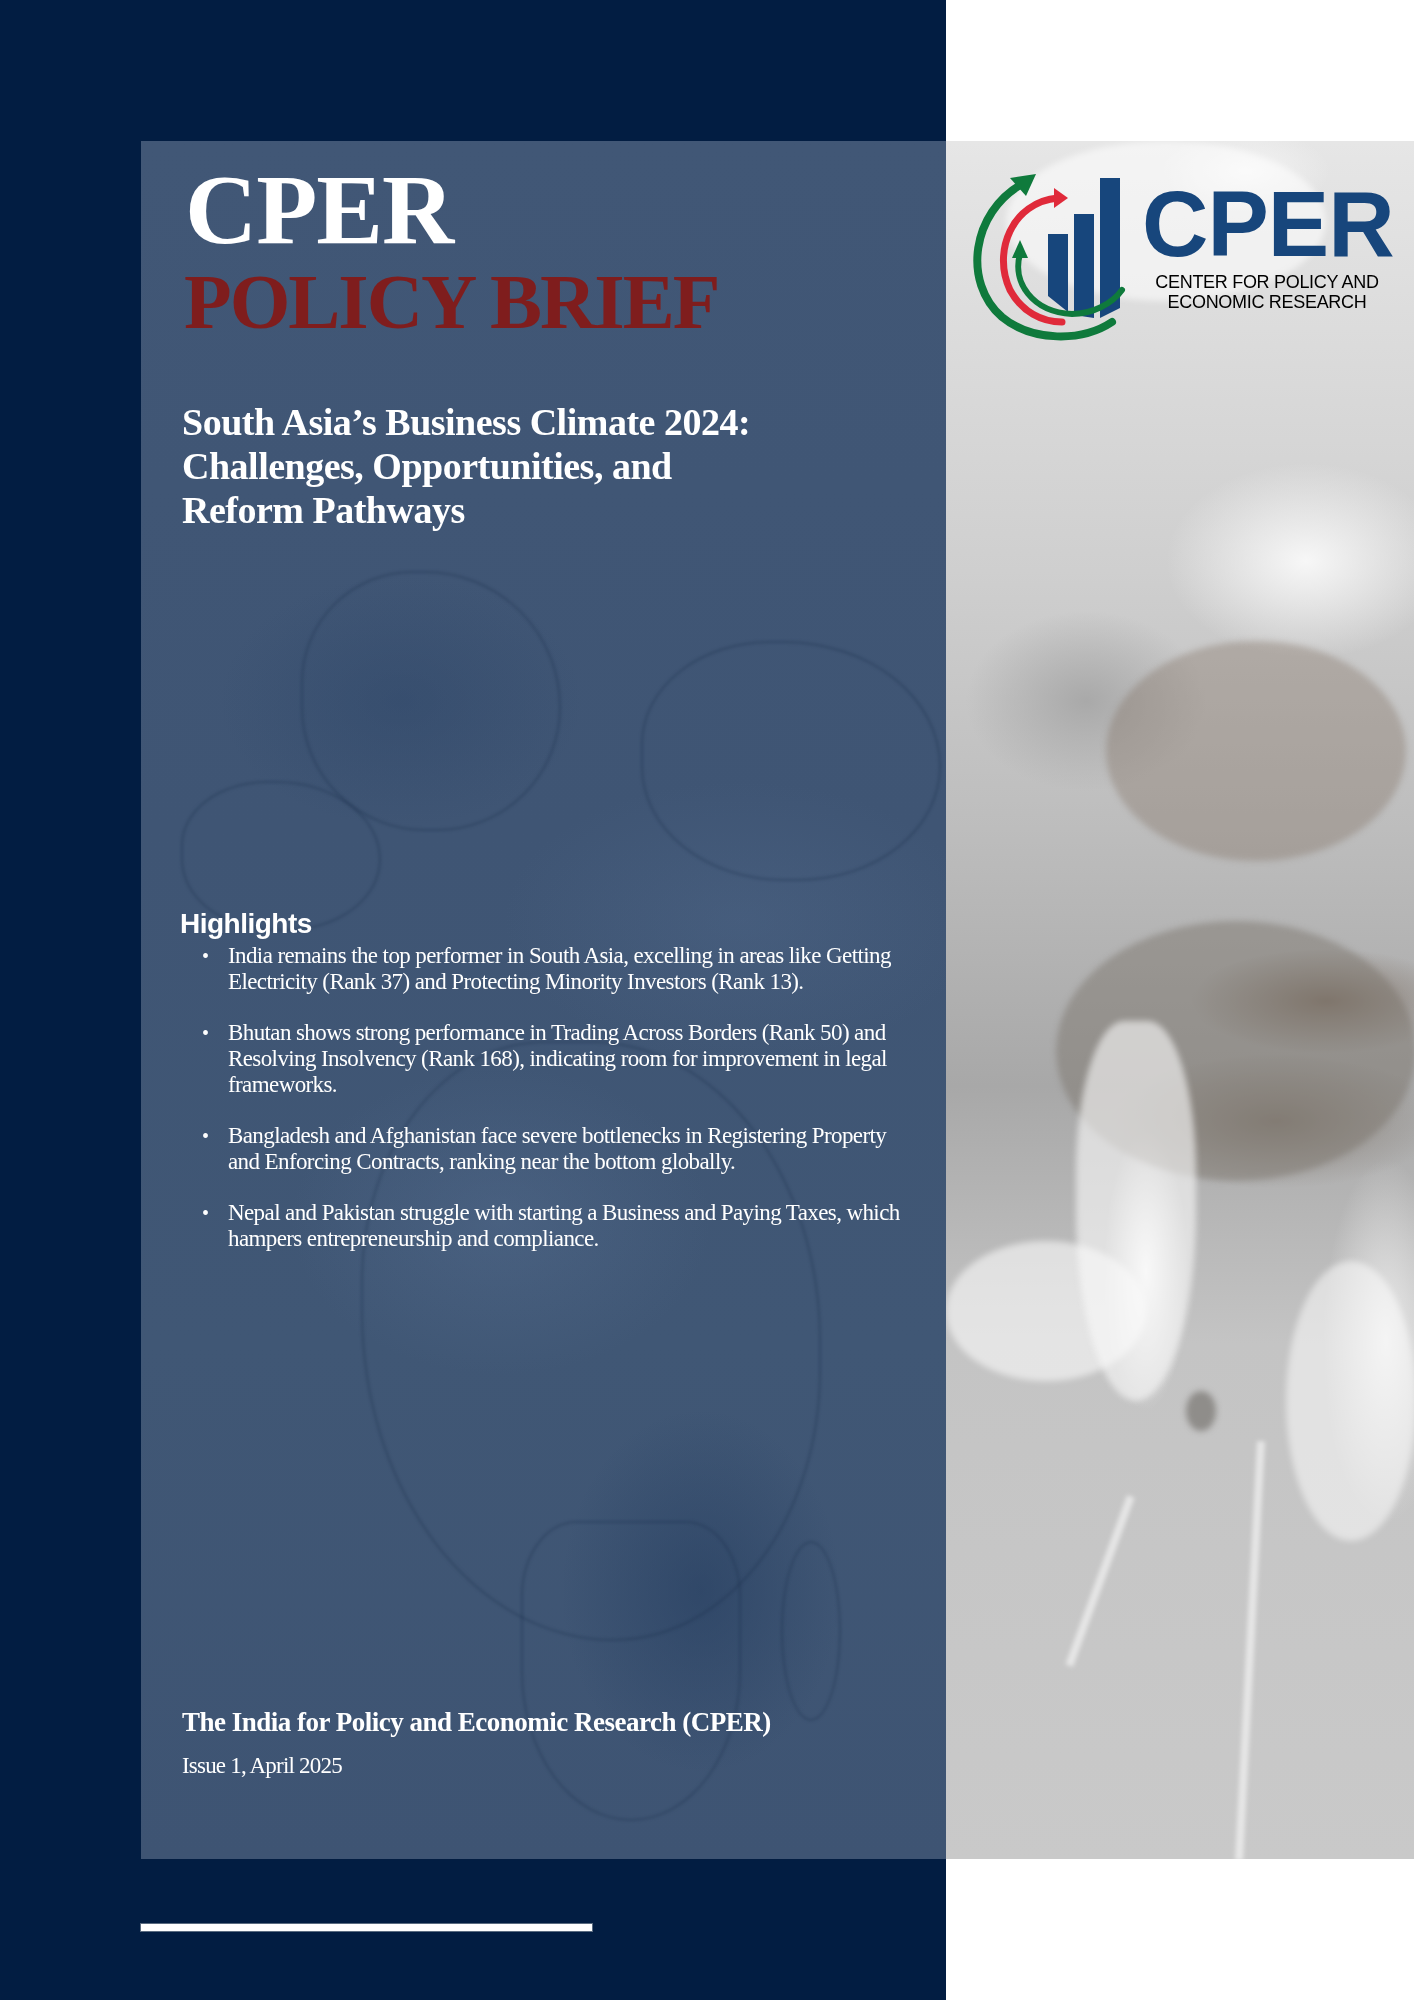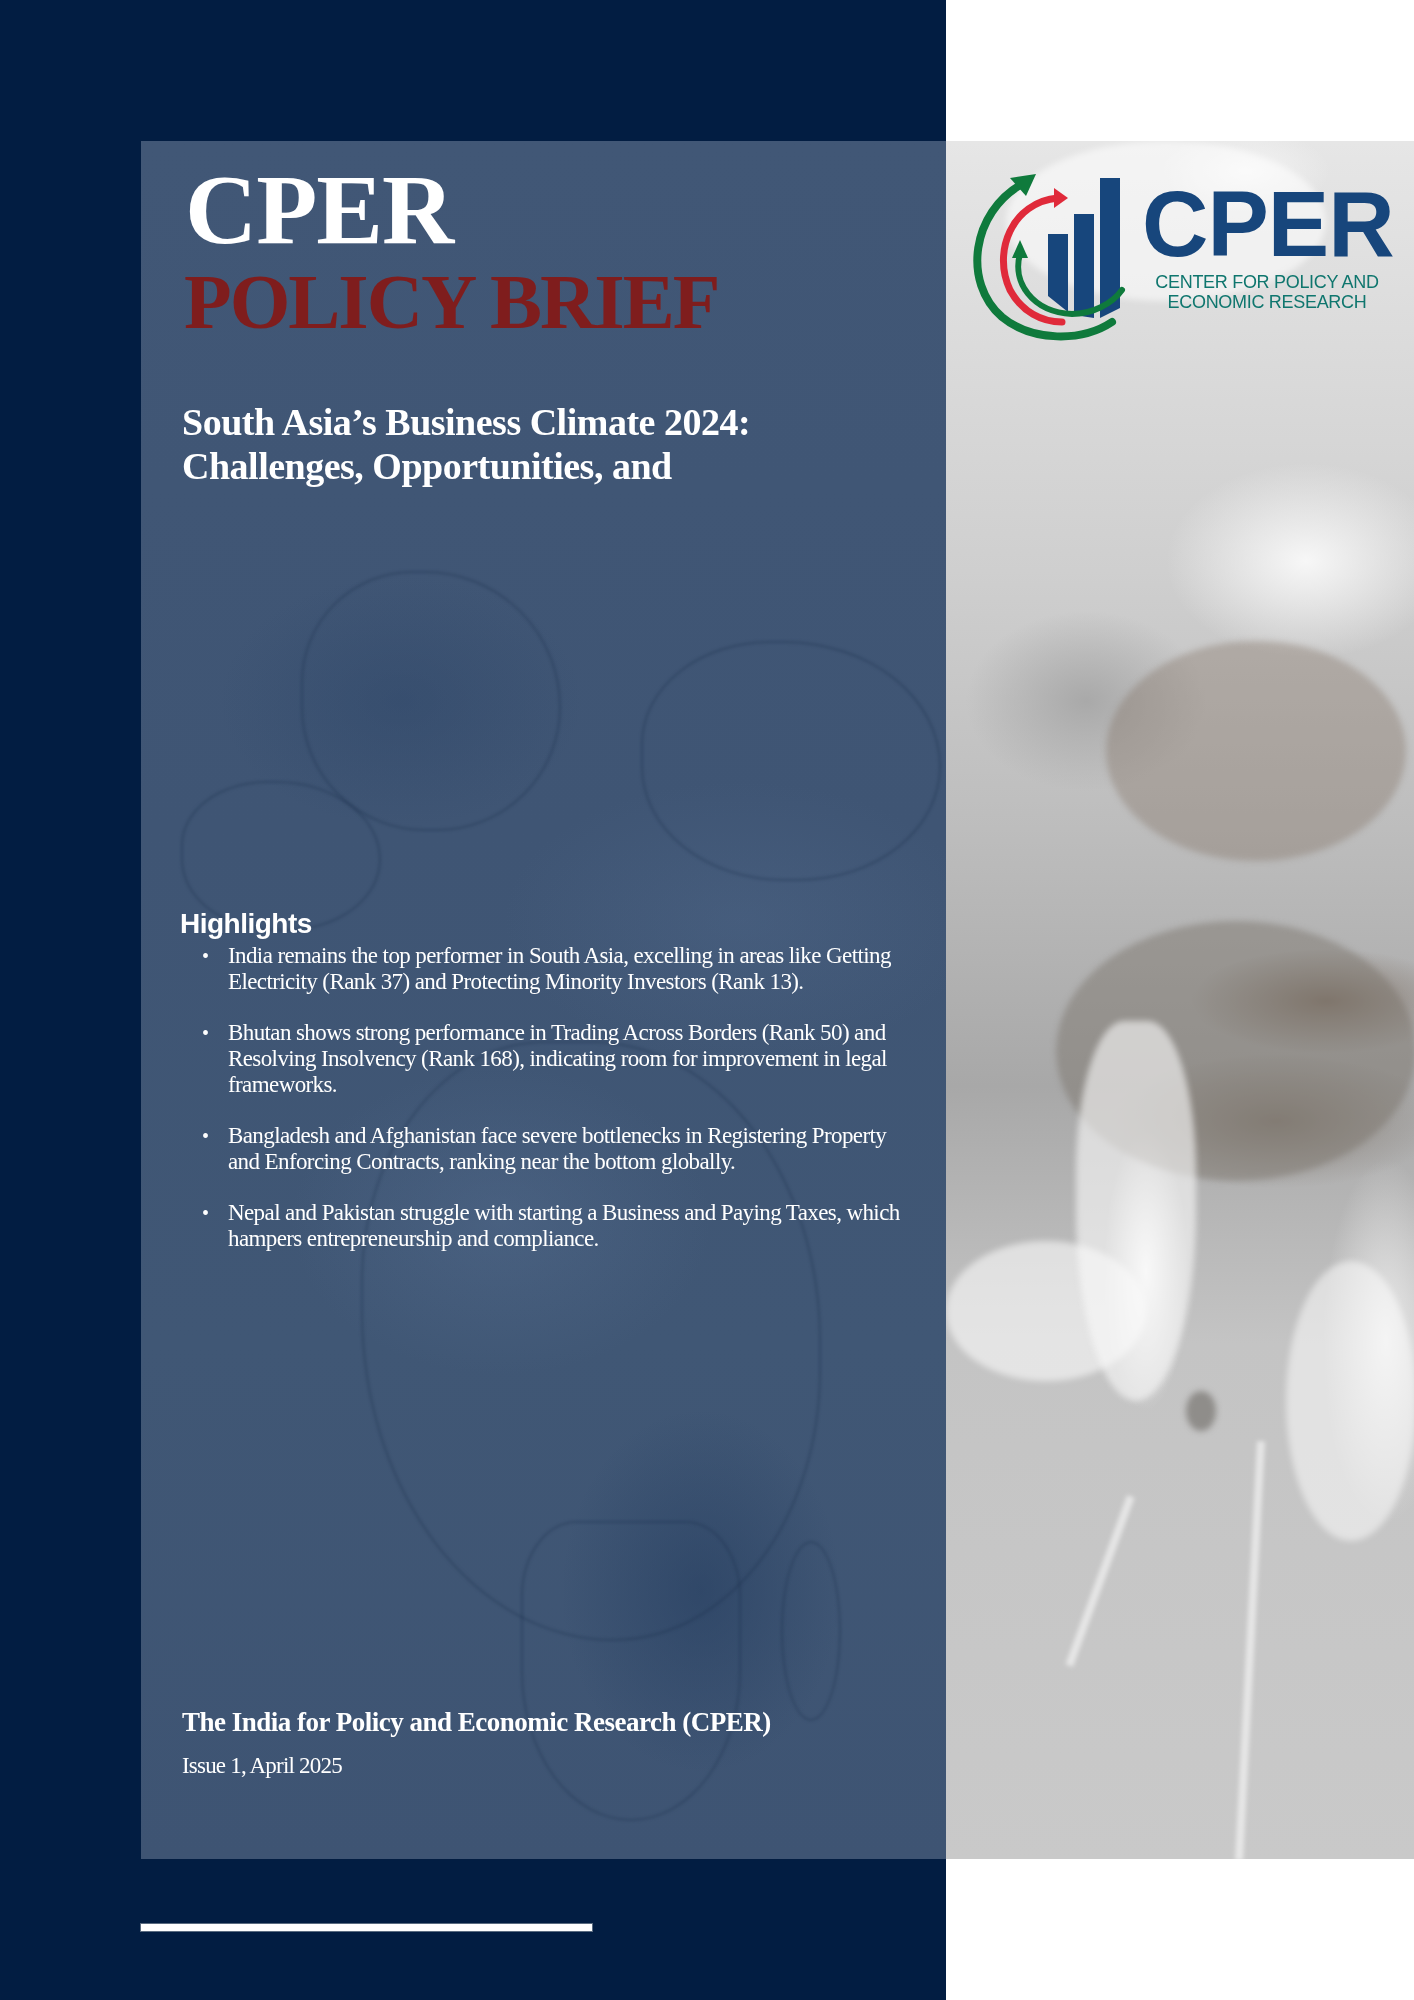--- a/index.html
+++ b/index.html
@@ -132,21 +132,21 @@
       position: absolute; left: 180px; top: 4px;
       font-family: "Liberation Sans", "DejaVu Sans", sans-serif;
       font-weight: bold; font-size: 92px; line-height: 96px;
       color: #17467c; letter-spacing: -1px;
     }
     .logo-tag {
       position: absolute; left: 180px; top: 100px;
       width: 250px; text-align: center;
       font-family: "Liberation Sans", "DejaVu Sans", sans-serif;
       font-size: 18px; line-height: 20px;
-      color: #0f766e; letter-spacing: -0.3px;
+      color: #000000; letter-spacing: -0.3px;
     }
   </style>
 </head>
 <body>
 
 <div class="page">
 
   <div class="navy-base"></div>
 
   <div class="map-right">
@@ -169,20 +169,21 @@
     <div class="coast" style="left:640px; top:1400px; width:60px; height:180px; border-radius:50%;"></div>
     <div class="coast" style="left:500px; top:500px; width:300px; height:240px;"></div>
   </div>
 
   <div class="title-cper">CPER</div>
   <div class="title-brief">POLICY BRIEF</div>
 
   <div class="subtitle">
     <div>South Asia’s Business Climate 2024:</div>
     <div>Challenges, Opportunities, and</div>
+    <div>Reform Pathways</div>
   </div>
 
   <div class="logo">
     <svg width="180" height="170" viewBox="0 0 180 170">
 
       <path d="M86 62 L106 62 L106 140 L86 124 Z" fill="#17467c"></path>
       <path d="M112 42 L132 42 L132 146 L112 143 Z" fill="#17467c"></path>
       <path d="M138 6 L158 6 L158 136 L138 146 Z" fill="#17467c"></path>
 
       <path d="M60 12 C 10 40, 0 110, 40 145 C 70 170, 120 170, 150 150" fill="none" stroke="#0f7a3c" stroke-width="8" stroke-linecap="round"></path>

